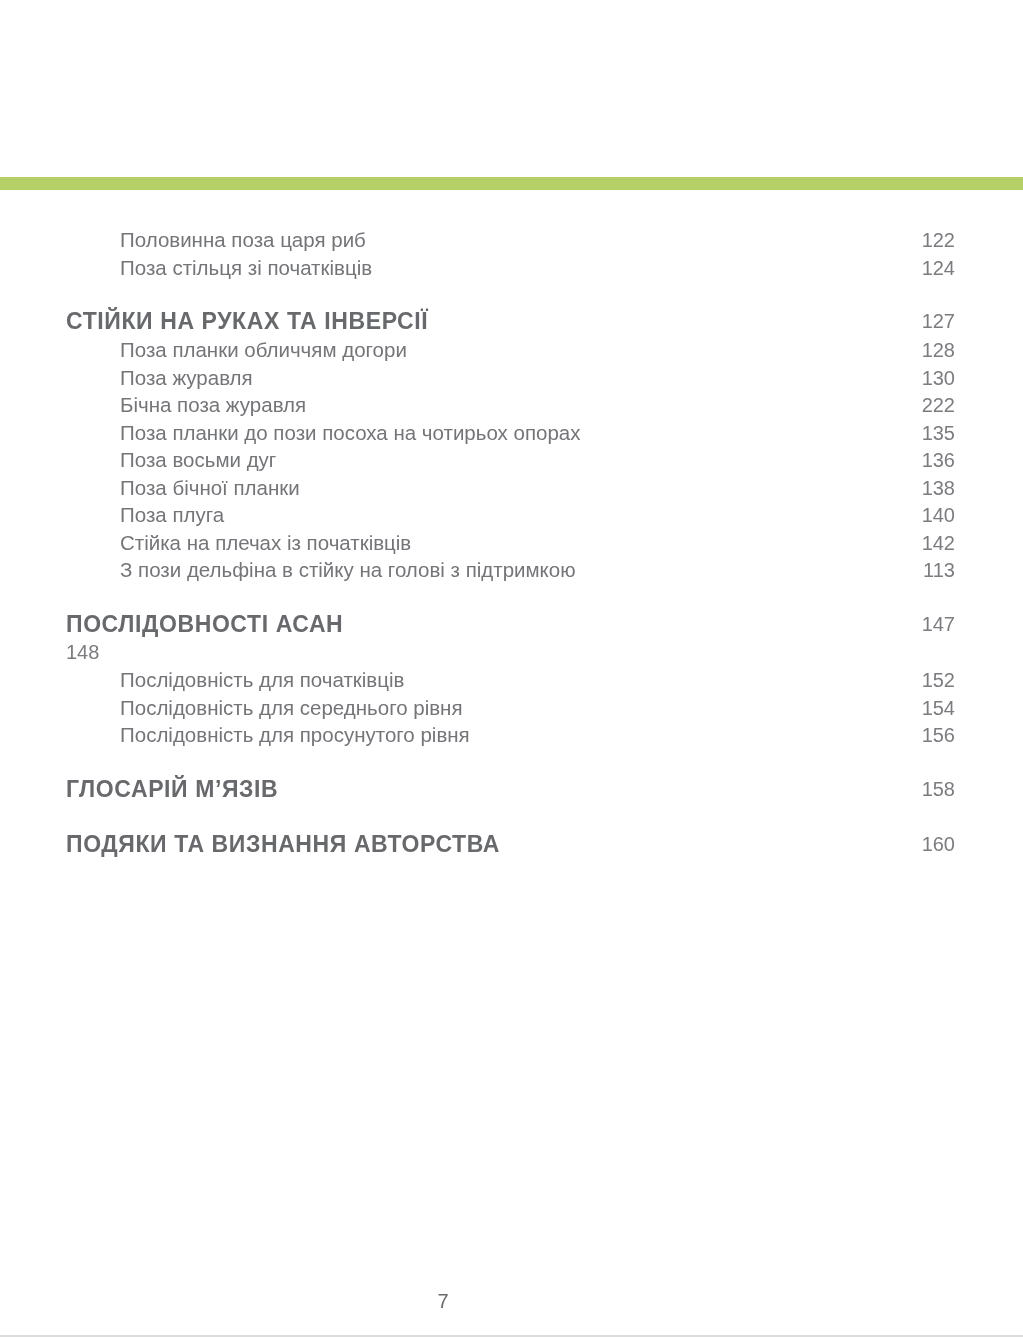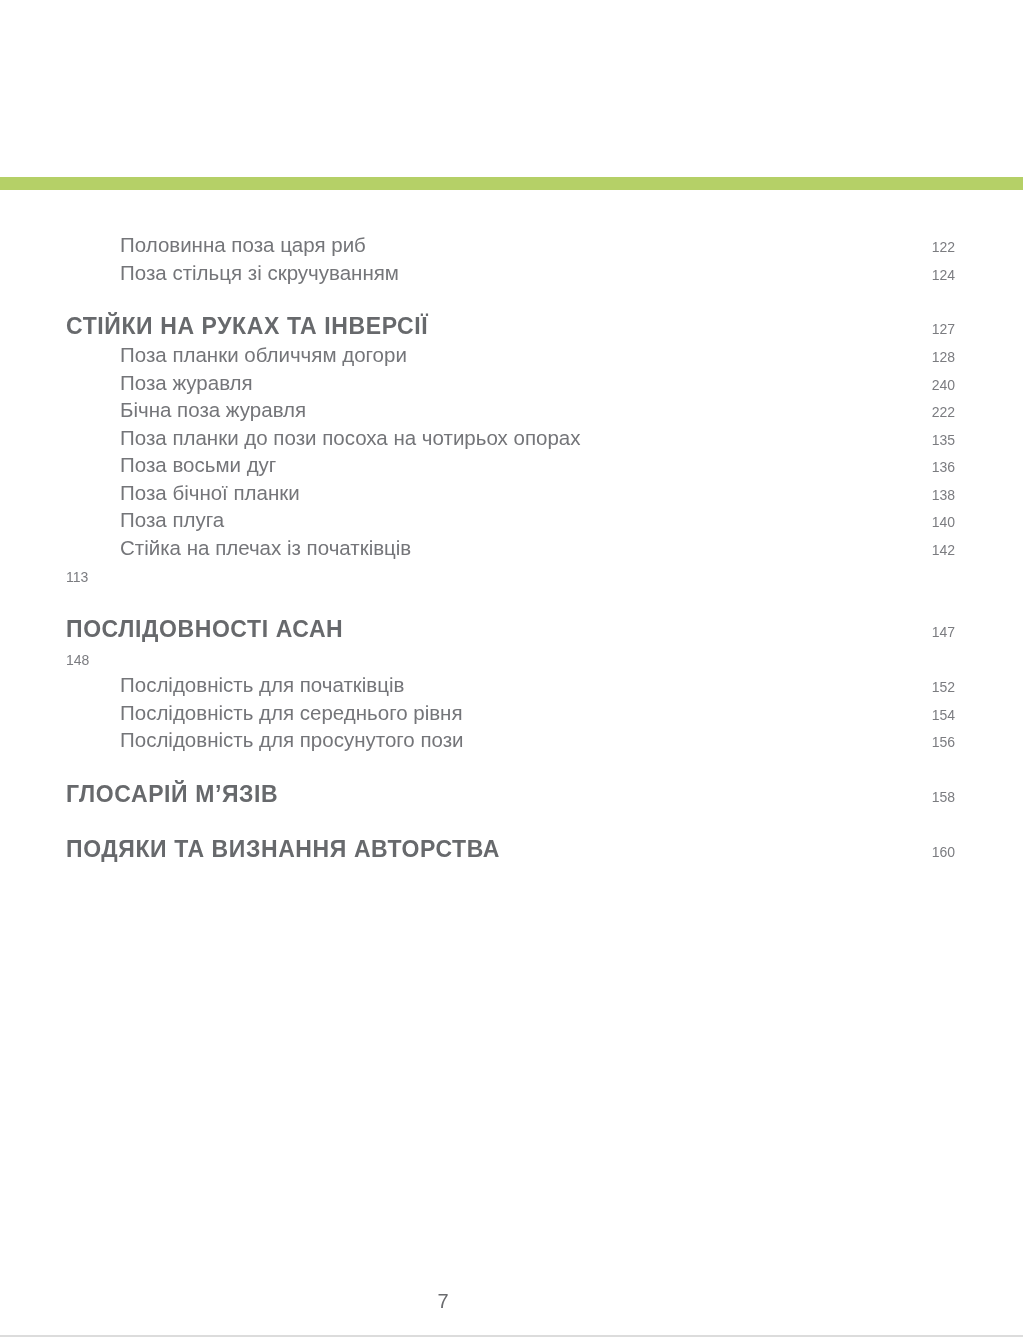--- a/index.html
+++ b/index.html
@@ -46,27 +46,27 @@
     color: var(--body-text);
   }
   .item-row .label { padding-left: 54px; }
   .heading-row {
     height: 30px;
     line-height: 30px;
     font-size: 23px;
     font-weight: 700;
     letter-spacing: 0.6px;
     color: var(--heading-text);
+    align-items: center;
   }
   .page {
-    font-size: 14px;
+    font-size: 20px;
     font-weight: 400;
     letter-spacing: 0;
     color: var(--page-num);
-    margin-top: 8px;
   }
   .footer-page-number {
     position: absolute;
     left: 403px;
     top: 1290px;
     width: 80px;
     text-align: center;
     font-size: 20px;
     color: #6a6b6e;
   }
@@ -84,36 +84,36 @@
 
 <div class="accent-bar"></div>
 
 <div class="toc" id="toc">
     <div class="section">
       <div class="row item-row">
         <span class="label">Половинна поза царя риб</span>
         <span class="page">122</span>
       </div>
       <div class="row item-row">
-        <span class="label">Поза стільця зі скручуванням</span>
+        <span class="label">Поза стільця зі початківців</span>
         <span class="page">124</span>
       </div>
     </div>
     <div class="section">
       <div class="row heading-row">
         <span class="label">СТІЙКИ НА РУКАХ ТА ІНВЕРСІЇ</span>
         <span class="page">127</span>
       </div>
       <div class="row item-row">
         <span class="label">Поза планки обличчям догори</span>
         <span class="page">128</span>
       </div>
       <div class="row item-row">
         <span class="label">Поза журавля</span>
-        <span class="page">240</span>
+        <span class="page">130</span>
       </div>
       <div class="row item-row">
         <span class="label">Бічна поза журавля</span>
         <span class="page">222</span>
       </div>
       <div class="row item-row">
         <span class="label">Поза планки до пози посоха на чотирьох опорах</span>
         <span class="page">135</span>
       </div>
       <div class="row item-row">
@@ -126,41 +126,42 @@
       </div>
       <div class="row item-row">
         <span class="label">Поза плуга</span>
         <span class="page">140</span>
       </div>
       <div class="row item-row">
         <span class="label">Стійка на плечах із початківців</span>
         <span class="page">142</span>
       </div>
       <div class="row item-row">
+        <span class="label">З пози дельфіна в стійку на голові з підтримкою</span>
         <span class="page">113</span>
       </div>
     </div>
     <div class="section">
       <div class="row heading-row">
         <span class="label">ПОСЛІДОВНОСТІ АСАН</span>
         <span class="page">147</span>
       </div>
       <div class="row item-row">
         <span class="page">148</span>
       </div>
       <div class="row item-row">
         <span class="label">Послідовність для початківців</span>
         <span class="page">152</span>
       </div>
       <div class="row item-row">
         <span class="label">Послідовність для середнього рівня</span>
         <span class="page">154</span>
       </div>
       <div class="row item-row">
-        <span class="label">Послідовність для просунутого пози</span>
+        <span class="label">Послідовність для просунутого рівня</span>
         <span class="page">156</span>
       </div>
     </div>
     <div class="section">
       <div class="row heading-row">
         <span class="label">ГЛОСАРІЙ М’ЯЗІВ</span>
         <span class="page">158</span>
       </div>
     </div>
     <div class="section">

